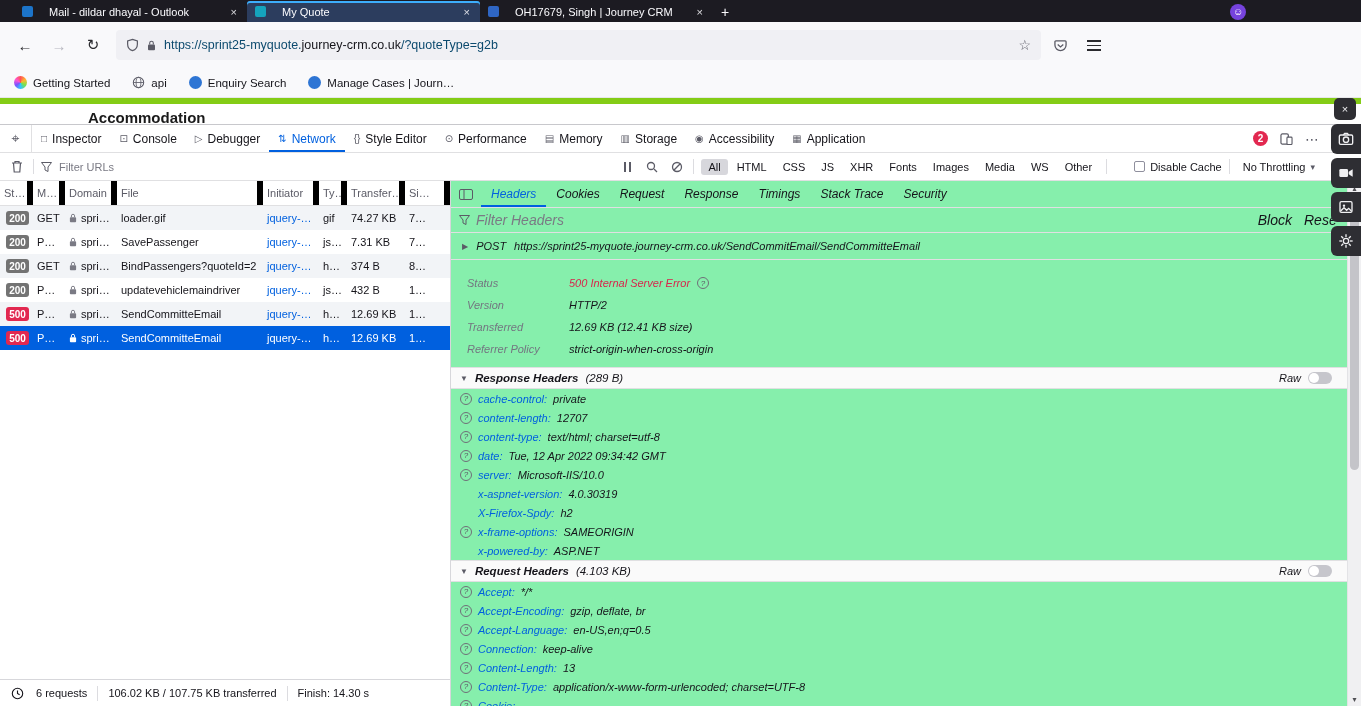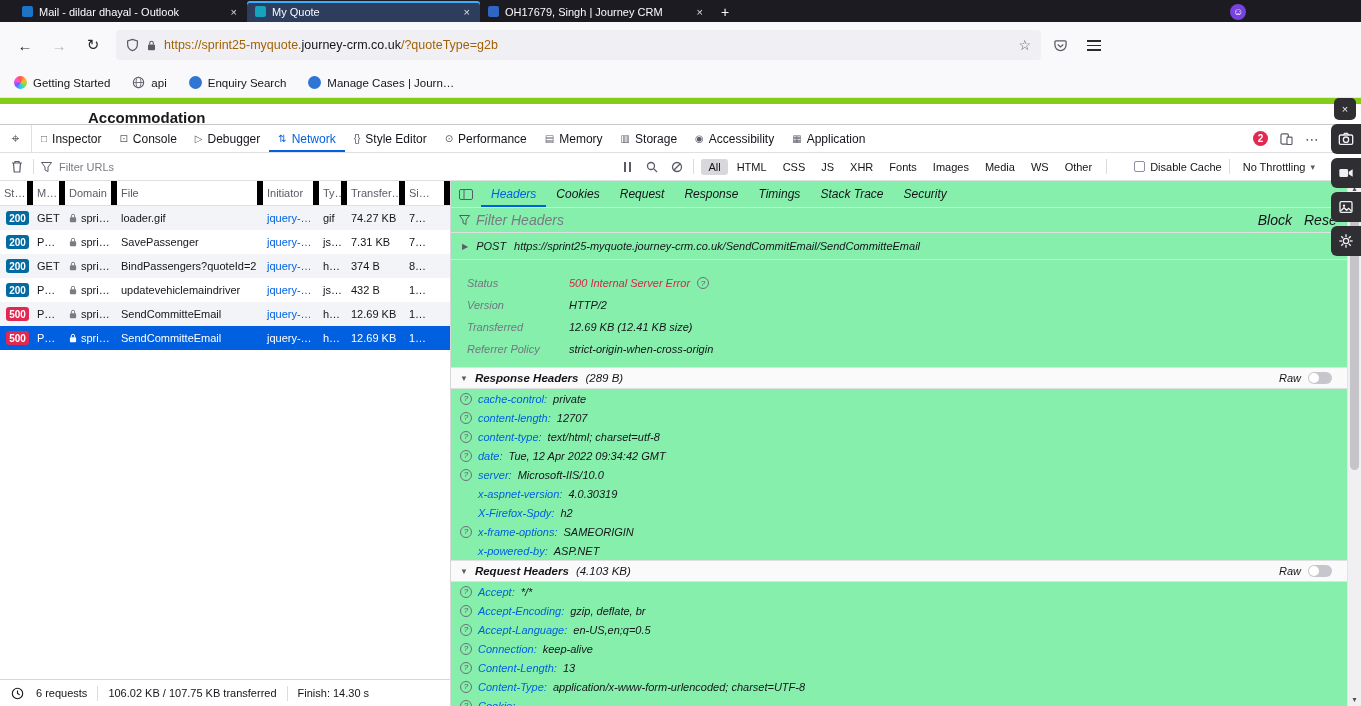--- a/index.html
+++ b/index.html
@@ -3,36 +3,36 @@
 <meta charset="utf-8">
 <style>
   *{box-sizing:border-box;margin:0;padding:0;}
   html,body{width:1361px;height:706px;overflow:hidden;}
   body{font-family:"Liberation Sans","DejaVu Sans",sans-serif;font-size:12px;color:#15141a;background:#fff;}
   .window{width:1361px;height:706px;display:flex;flex-direction:column;position:relative;background:#fff;}
 
   
   .tabbar{height:22px;background:#1c1b22;display:flex;align-items:stretch;padding:1px 0 0 14px;flex:0 0 22px;}
   .tabs{display:flex;align-items:stretch;}
-  .tab{display:flex;align-items:center;gap:6px;padding:6px 8px;width:233px;color:#fbfbfe;font-size:11px;border-radius:3px 3px 0 0;}
+  .tab{display:flex;align-items:center;gap:16px;padding:6px 8px;width:233px;color:#fbfbfe;font-size:11px;border-radius:3px 3px 0 0;}
   .tab.active{background:#2c3d5e;box-shadow:inset 0 2px 0 #3daefc;}
   .favicon{width:11px;height:11px;border-radius:2px;flex:0 0 11px;}
   .tab-title{flex:1;white-space:nowrap;overflow:hidden;}
   .tab-close{font-size:11px;opacity:.85;padding:0 2px;}
   .newtab{width:24px;display:flex;align-items:center;justify-content:center;color:#fbfbfe;font-size:14px;}
   .tab-spacer{flex:1;}
   .avatar{width:16px;height:16px;border-radius:50%;background:#7643dd;color:#fff;font-size:10px;display:flex;align-items:center;justify-content:center;align-self:center;margin-right:115px;}
 
   
   .navbar{height:46px;background:#f9f9fb;display:flex;align-items:center;padding:0 10px;gap:4px;flex:0 0 46px;}
   .nav-btn{width:30px;height:28px;display:flex;align-items:center;justify-content:center;font-size:15px;color:#2a2a2e;border-radius:4px;}
   .nav-btn.disabled{color:#b7b7bf;}
   .urlbar{flex:1;max-width:925px;height:30px;background:#f0f0f4;border-radius:4px;display:flex;align-items:center;pad;padding:0 10px;gap:8px;margin-left:4px;}
   .url{flex:1;font-size:12.5px;white-space:nowrap;overflow:hidden;}
-  .url .dim{color:#a16207;}
+  .url .dim{color:#0c4a6e;}
   .url .domain{color:#15141a;}
   .star{color:#5b5b66;font-size:14px;}
   .burger{width:14px;height:11px;background:repeating-linear-gradient(#2a2a2e 0 1.6px,transparent 1.6px 4.7px);}
 
   
   .bookmarks{height:30px;background:#f9f9fb;display:flex;align-items:center;gap:22px;padding:0 14px;font-size:11.5px;border-bottom:1px solid #e7e7e9;flex:0 0 30px;}
   .bm{display:flex;align-items:center;gap:6px;color:#15141a;white-space:nowrap;}
   .bm-ic{width:13px;height:13px;flex:0 0 13px;display:flex;align-items:center;justify-content:center;}
   .bm-ic.rainbow{background:conic-gradient(#ff5454,#ffb82e,#7ae24c,#2ec6ff,#7a54ff,#ff54d4,#ff5454);border-radius:50%;}
   .bm-ic.circle{border-radius:50%;}
@@ -75,21 +75,21 @@
   .dt-main{flex:1;display:flex;min-height:0;}
   .req-panel{width:451px;min-width:451px;border-right:1px solid #d7d7db;display:flex;flex-direction:column;overflow:hidden;background:#fff;}
   .row{display:grid;grid-template-columns:33px 32px 52px 146px 56px 28px 58px 1fr;height:24px;align-items:center;font-size:11px;}
   .row .cell{padding:0 4px;white-space:nowrap;overflow:hidden;height:100%;display:flex;align-items:center;}
   .thead{height:25px;border-bottom:1px solid #e0e0e2;flex:0 0 25px;}
   .thead .cell{color:#5b5b66;border-right:6px solid #000000;}
   .rows .row.alt{background:#f2f4f7;}
   .rows .row.selected{background:#0060df;}
   .rows .row.selected .cell{color:#fff;}
   .badge{width:26px;height:14px;border-radius:3px;color:#fff;font-size:10px;font-weight:bold;display:flex;align-items:center;justify-content:center;margin-left:2px;}
-  .badge.ok{background:#0369a1;}
+  .badge.ok{background:#737373;}
   .badge.err{background:#e22850;}
   .dom{gap:4px;}
   .lock{display:flex;align-items:center;}
   .init{color:#0060df;}
   .sum-bar{height:27px;border-top:1px solid #d7d7db;display:flex;align-items:center;gap:10px;padding:0 8px;font-size:11px;color:#15141a;background:#fff;margin-top:auto;flex:0 0 27px;white-space:nowrap;}
 
   
   .details{flex:1;display:flex;flex-direction:column;min-width:0;position:relative;overflow:hidden;background:#86efac;font-style:italic;}
   .det-tabs{height:27px;display:flex;align-items:stretch;border-bottom:1px solid #e0e0e2;font-size:12px;flex:0 0 27px;}
   .split-ic{display:flex;align-items:center;padding:0 8px;}

